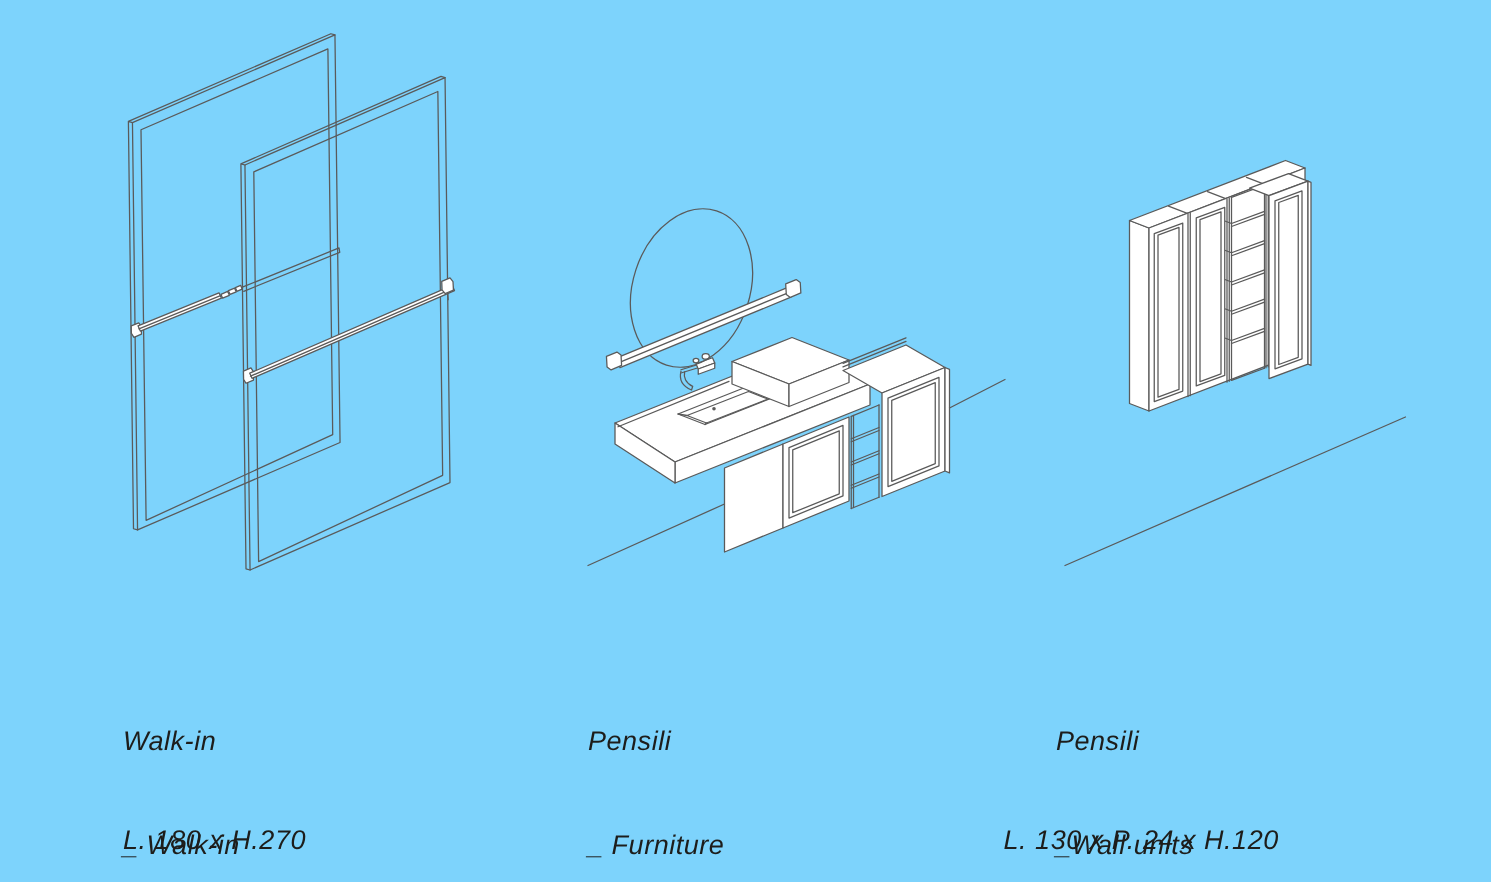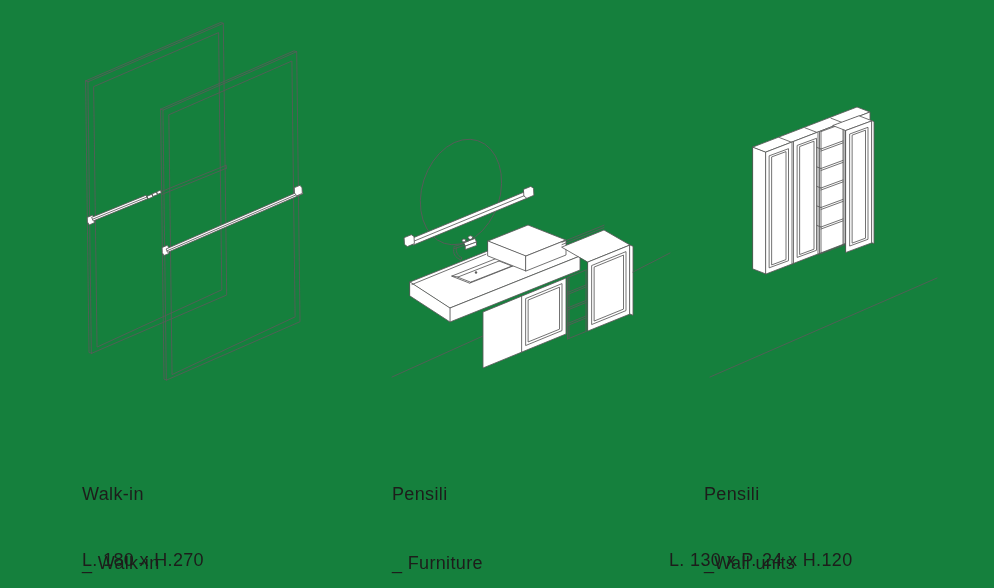--- a/index.html
+++ b/index.html
@@ -1,21 +1,21 @@
 <!DOCTYPE html>
 <html><head>
 <meta charset="utf-8">
 <style>
   html,body{margin:0;padding:0;}
   body{
     width:994px;height:588px;background:#ffffff;
     font-family:"Liberation Sans","DejaVu Sans",sans-serif;
     color:#1d1d1b;position:relative;overflow:hidden;
   }
-  .canvas{position:absolute;left:0;top:0;width:994px;height:588px;background:#15803d;}
+  .canvas{position:absolute;left:0;top:0;width:994px;height:588px;background:#7dd3fc;font-style:italic;}
   .illustration{position:absolute;}
   .illustration svg{display:block;}
   .art *{stroke:#5a5a5a;stroke-width:.85;fill:none;stroke-linejoin:round;stroke-linecap:round;}
   .art .wfill{fill:#ffffff;}
   .art .dot{fill:#5a5a5a;stroke:none;}
   .caption{position:absolute;font-size:18px;line-height:23px;letter-spacing:.35px;white-space:pre;}
   .caption .title{margin:0;}
   .dims{position:absolute;font-size:18px;letter-spacing:.35px;white-space:pre;}
 </style>
 </head>

